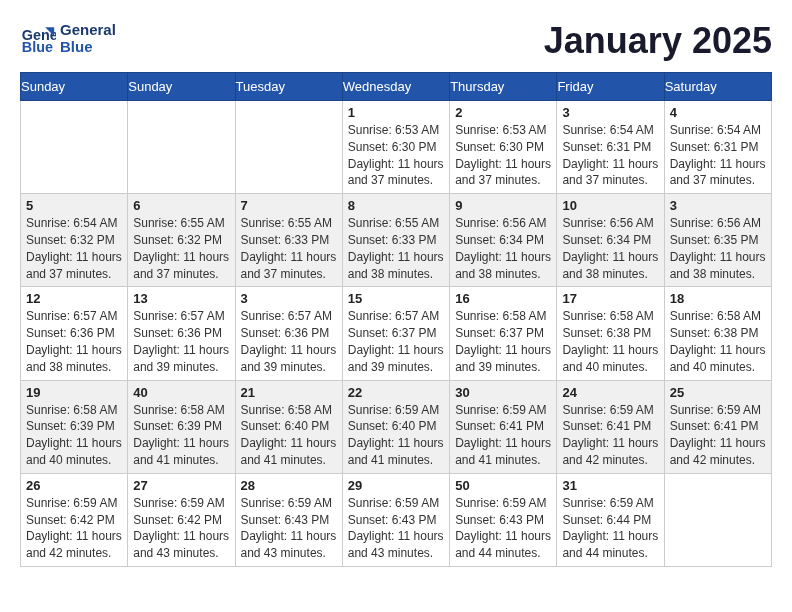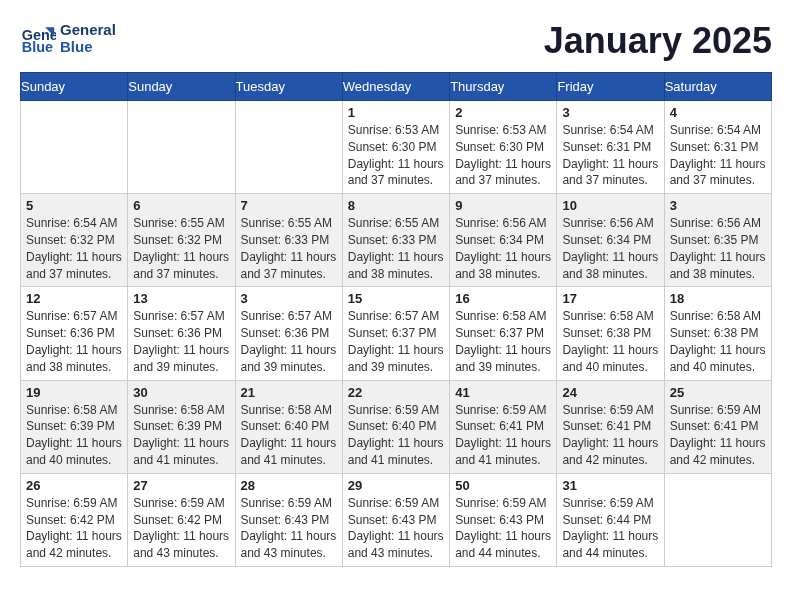--- a/index.html
+++ b/index.html
@@ -255,42 +255,42 @@
       </tr>
       <tr>
         <td>
           <span class="day-num">19</span>
           <div class="day-info" style="white-space: pre-line;">Sunrise: 6:58 AM
 Sunset: 6:39 PM
 Daylight: 11 hours
 and 40 minutes.</div>
         </td>
         <td>
+          <span class="day-num">40</span>
+          <div class="day-info" style="white-space: pre-line;">Sunrise: 6:58 AM
+Sunset: 6:39 PM
+Daylight: 11 hours
+and 41 minutes.</div>
+        </td>
+        <td>
+          <span class="day-num">21</span>
+          <div class="day-info" style="white-space: pre-line;">Sunrise: 6:58 AM
+Sunset: 6:40 PM
+Daylight: 11 hours
+and 41 minutes.</div>
+        </td>
+        <td>
+          <span class="day-num">22</span>
+          <div class="day-info" style="white-space: pre-line;">Sunrise: 6:59 AM
+Sunset: 6:40 PM
+Daylight: 11 hours
+and 41 minutes.</div>
+        </td>
+        <td>
           <span class="day-num">30</span>
-          <div class="day-info" style="white-space: pre-line;">Sunrise: 6:58 AM
-Sunset: 6:39 PM
-Daylight: 11 hours
-and 41 minutes.</div>
-        </td>
-        <td>
-          <span class="day-num">21</span>
-          <div class="day-info" style="white-space: pre-line;">Sunrise: 6:58 AM
-Sunset: 6:40 PM
-Daylight: 11 hours
-and 41 minutes.</div>
-        </td>
-        <td>
-          <span class="day-num">22</span>
-          <div class="day-info" style="white-space: pre-line;">Sunrise: 6:59 AM
-Sunset: 6:40 PM
-Daylight: 11 hours
-and 41 minutes.</div>
-        </td>
-        <td>
-          <span class="day-num">41</span>
           <div class="day-info" style="white-space: pre-line;">Sunrise: 6:59 AM
 Sunset: 6:41 PM
 Daylight: 11 hours
 and 41 minutes.</div>
         </td>
         <td>
           <span class="day-num">24</span>
           <div class="day-info" style="white-space: pre-line;">Sunrise: 6:59 AM
 Sunset: 6:41 PM
 Daylight: 11 hours

